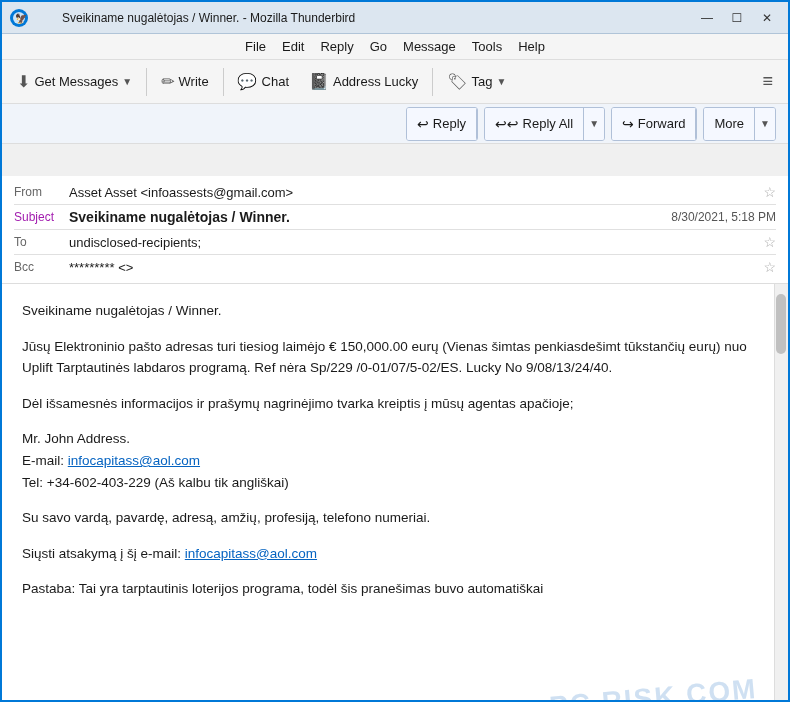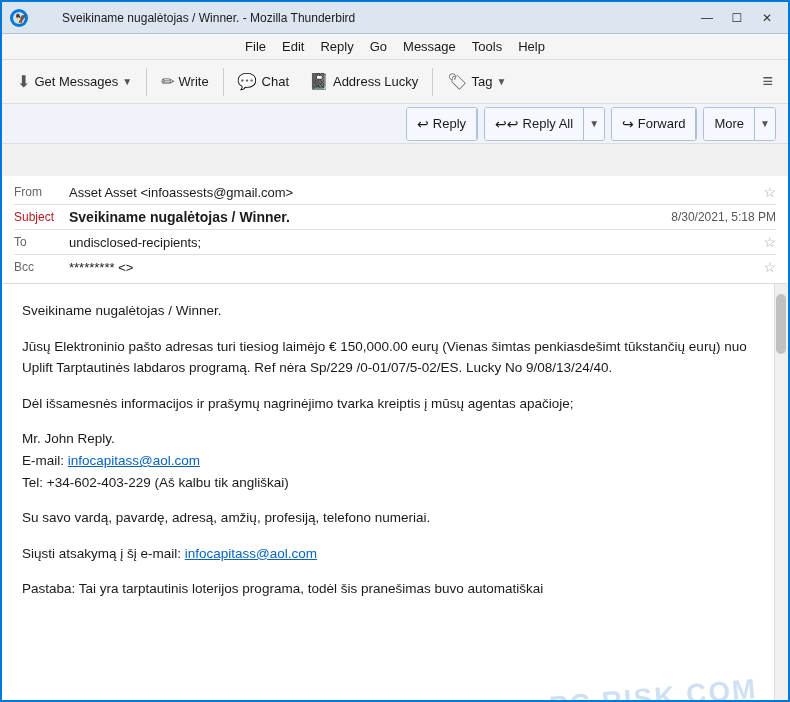--- a/index.html
+++ b/index.html
@@ -196,21 +196,21 @@
       margin-left: 6px;
       font-size: 14px;
       cursor: pointer;
     }
     .subject-row {
       display: flex;
       align-items: center;
       padding: 2px 0;
     }
     .subject-label {
-      color: #b91c1c;
+      color: #a21caf;
       width: 55px;
       font-size: 12px;
       flex-shrink: 0;
     }
     .subject-text {
       font-weight: bold;
       font-size: 14px;
       color: #1a1a1a;
       flex: 1;
     }
@@ -419,21 +419,21 @@
   </div>
 </div>
 
 <div style="position:relative; background:white; height:calc(702px - 32px - 26px - 44px - 40px - 92px - 22px); overflow:hidden;">
   <div class="email-body-container" style="padding-right:24px;">
     <div class="email-body">
       <p>Sveikiname nugalėtojas / Winner.</p>
       <p>Jūsų Elektroninio pašto adresas turi tiesiog laimėjo € 150,000.00 eurų (Vienas šimtas penkiasdešimt tūkstančių eurų) nuo Uplift Tarptautinės labdaros programą. Ref nėra Sp/229 /0-01/07/5-02/ES. Lucky No 9/08/13/24/40.</p>
       <p>Dėl išsamesnės informacijos ir prašymų nagrinėjimo tvarka kreiptis į mūsų agentas apačioje;</p>
       <div class="agency-block">
-        <p>Mr. John Reply.</p>
+        <p>Mr. John Address.</p>
         <p>
           <span>E-mail: </span><a class="email-link">infocapitass@aol.com</a>
         </p>
         <p>Tel: +34-602-403-229 (Aš kalbu tik angliškai)</p>
       </div>
       <p>Su savo vardą, pavardę, adresą, amžių, profesiją, telefono numeriai.</p>
       <p>
         <span>Siųsti atsakymą į šį e-mail: </span><a class="email-link">infocapitass@aol.com</a>
       </p>
       <p>Pastaba: Tai yra tarptautinis loterijos programa, todėl šis pranešimas buvo automatiškai</p>

